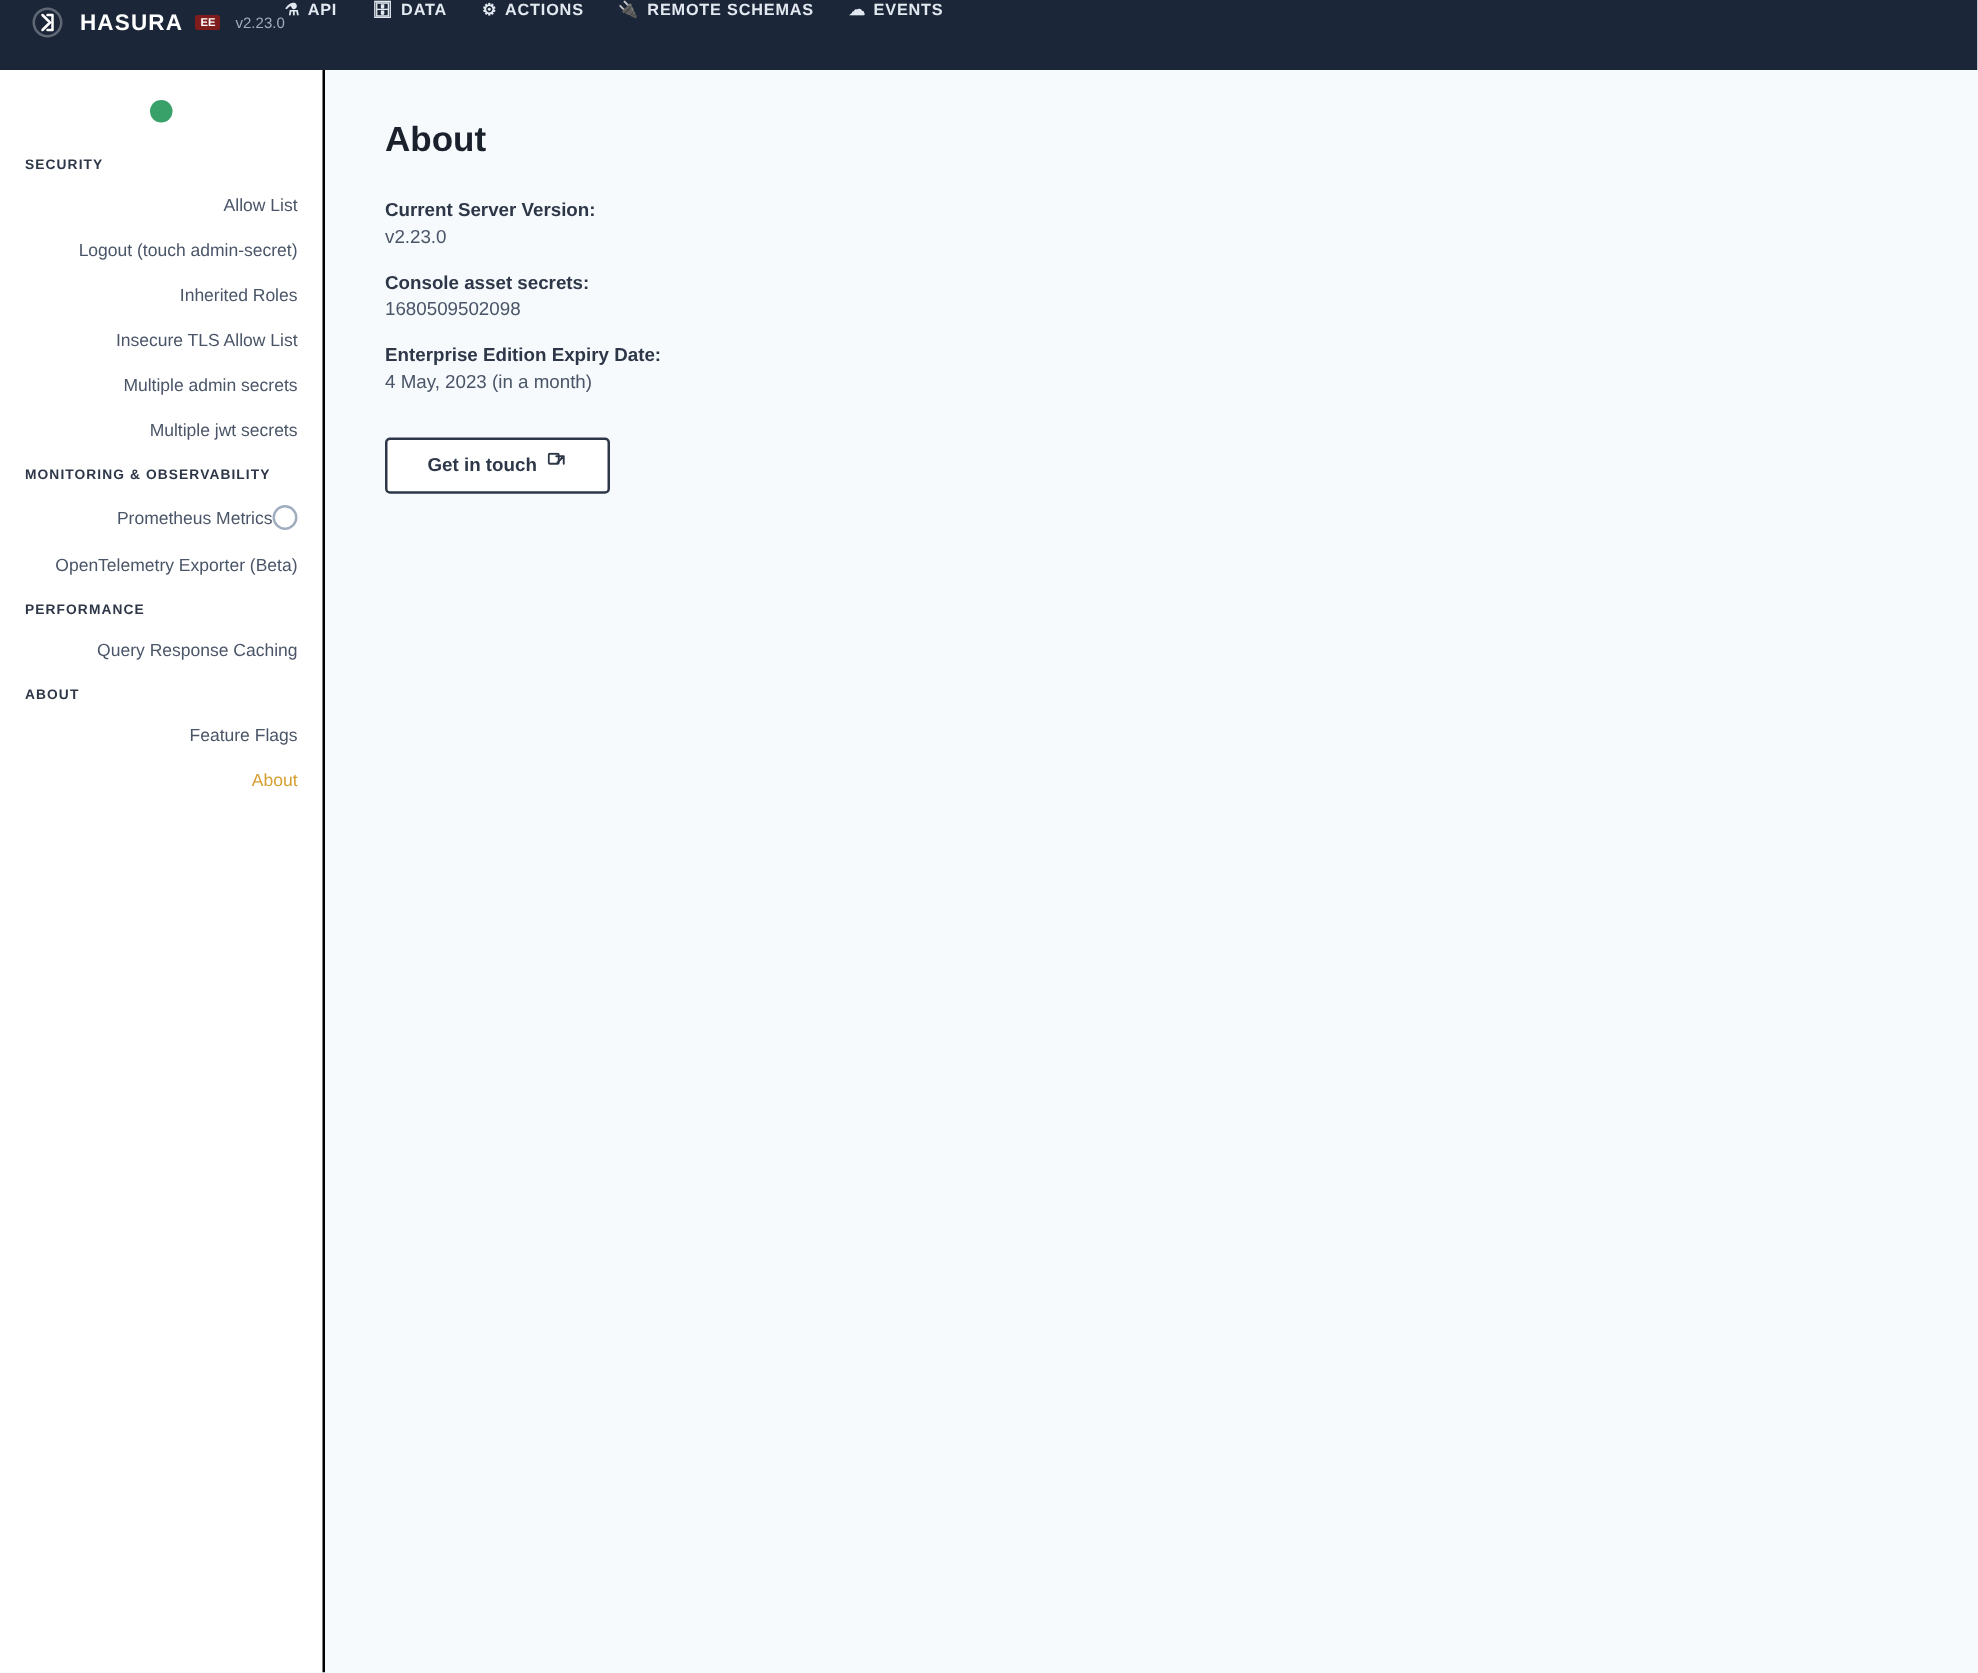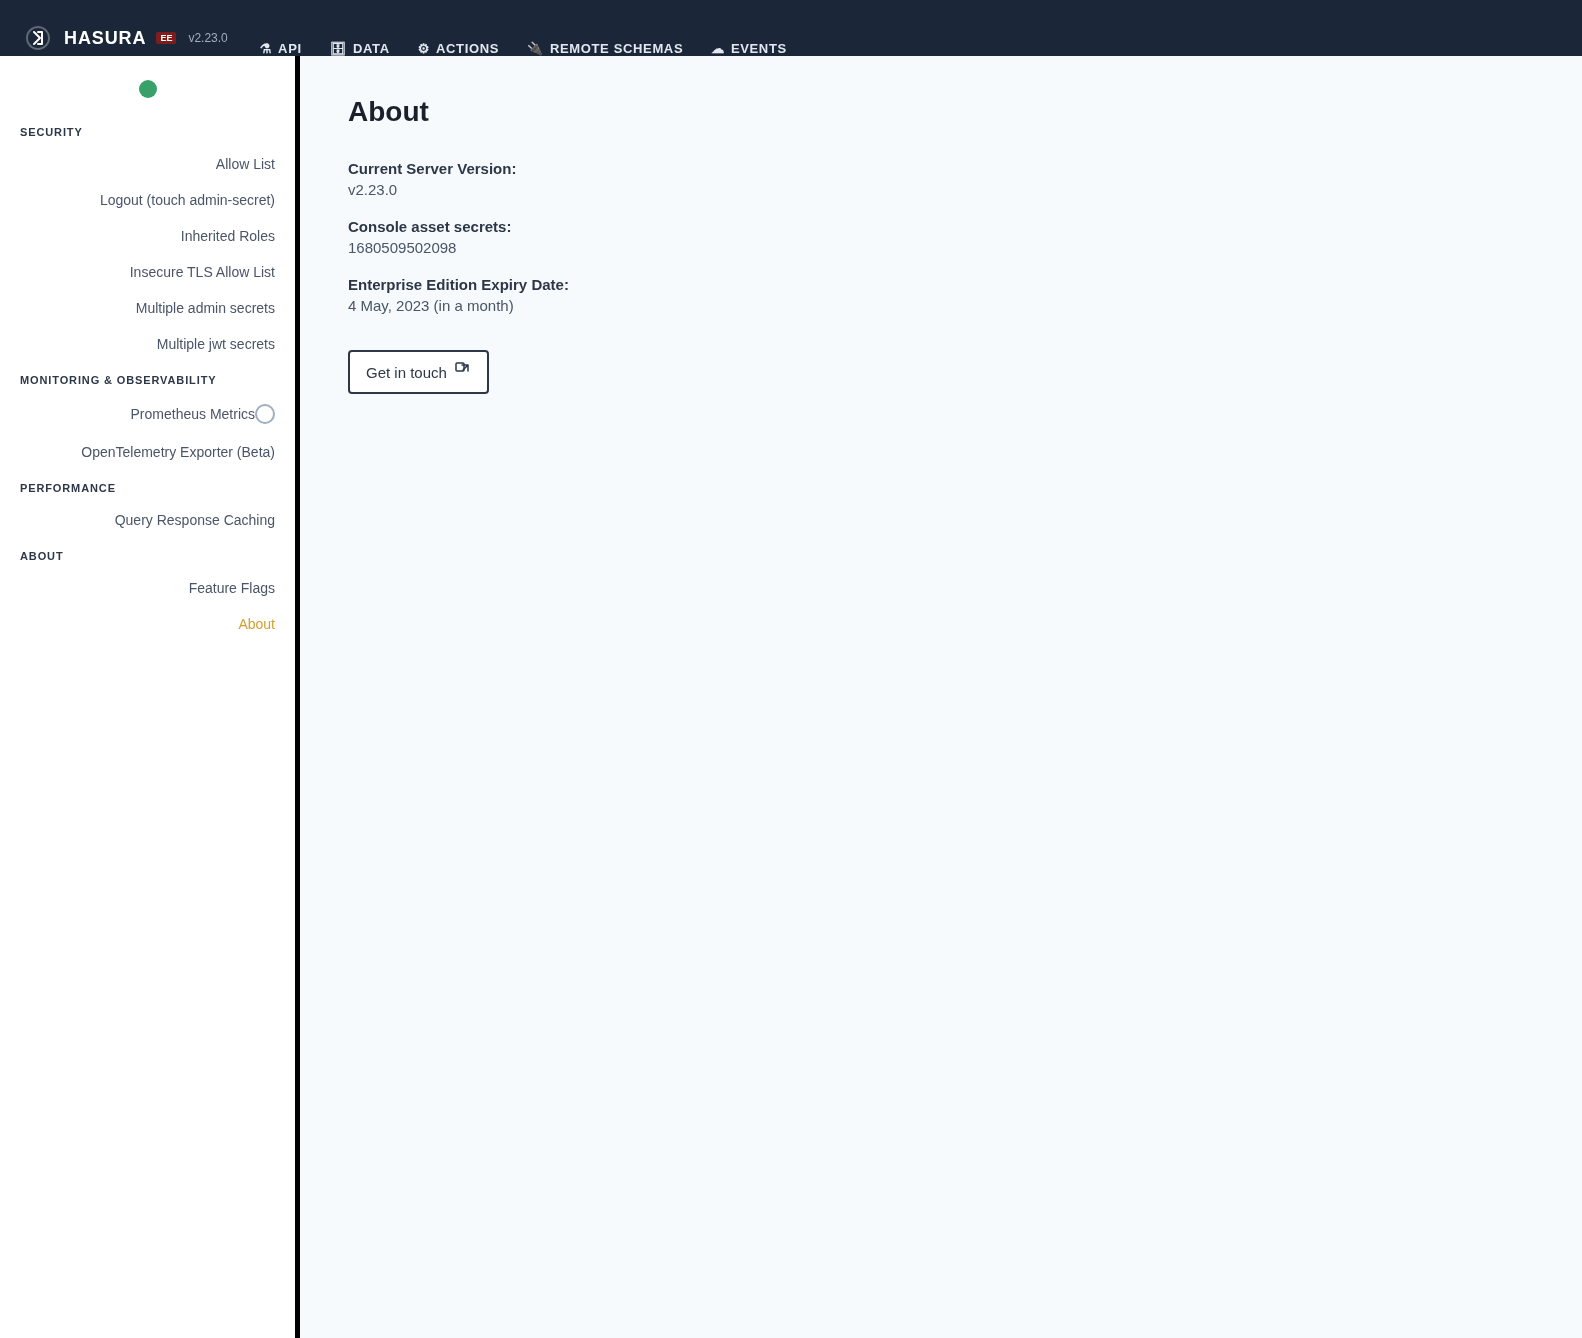--- a/index.html
+++ b/index.html
@@ -3,23 +3,22 @@
   <meta charset="utf-8">
   <style>
     * { margin: 0; padding: 0; box-sizing: border-box; }
     body { font-family: -apple-system, BlinkMacSystemFont, 'Segoe UI', sans-serif; background: #f8f9fa; }
 
     
     .topnav {
       background: #1b2738;
       height: 56px;
       display: flex;
-      align-items: flex-end;
+      align-items: flex-start;
       padding: 0 20px;
-      gap: 32px;
     }
     .topnav-brand {
       display: flex;
       align-items: center;
       gap: 8px;
     }
     .topnav-logo {
       width: 36px;
       height: 36px;
     }
@@ -47,23 +46,23 @@
     }
 
     
     .layout {
       display: flex;
       min-height: calc(100vh - 56px);
     }
 
     
     .sidebar {
-      width: 300px;
+      width: 260px;
       background: #fff;
-      border-right: 5px solid #000000;
+      border-right: 2px solid #000000;
       padding: 16px 0;
       flex-shrink: 0;
     }
     .sidebar-indicator {
       display: flex;
       justify-content: center;
       padding: 8px 0 16px;
     }
     .sidebar-dot {
       width: 18px;
@@ -120,26 +119,26 @@
     }
     .info-value {
       font-size: 15px;
       color: #4a5568;
     }
     .get-in-touch-btn {
       display: inline-flex;
       align-items: center;
       gap: 8px;
       margin-top: 16px;
-      padding: 10px 16px;
+      padding: 10px 32px;
       border: 2px solid #2d3748;
       background: #fff;
       border-radius: 4px;
       font-size: 15px;
-      font-weight: 400;
+      font-weight: 700;
       color: #2d3748;
       cursor: pointer;
     }
     .external-link-icon {
       font-size: 16px;
     }
   </style>
 </head>
 <body>
 

